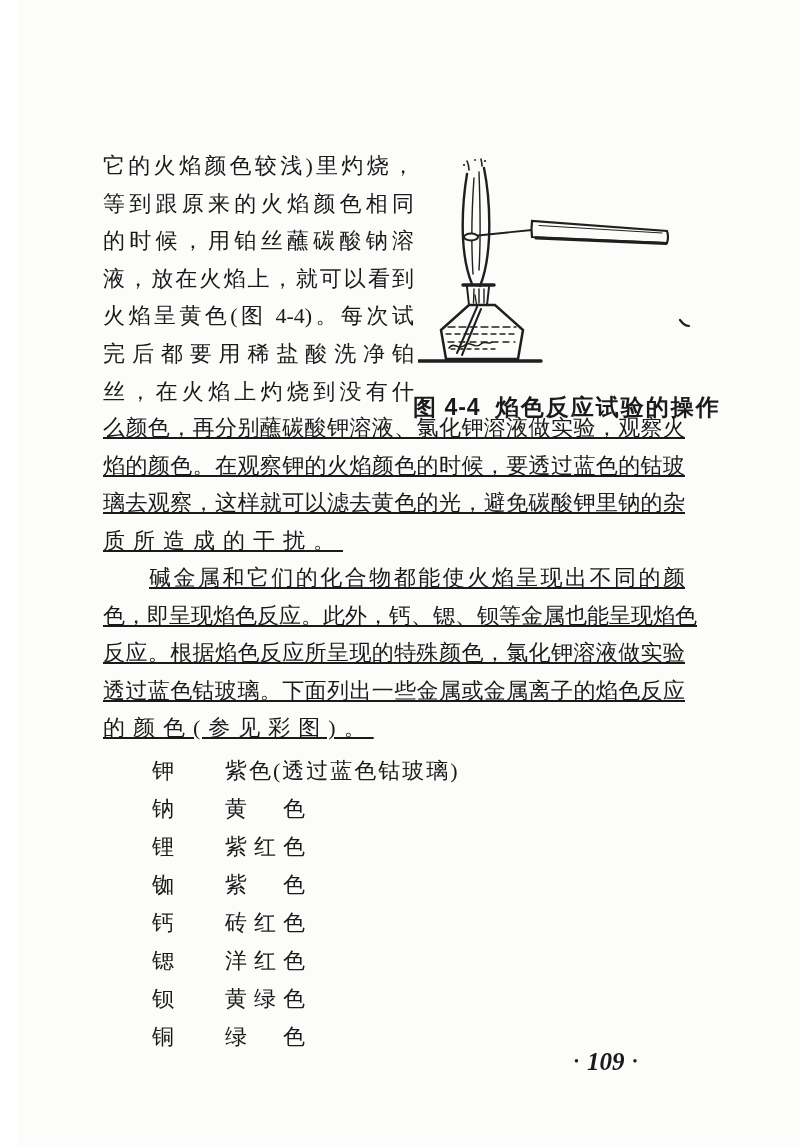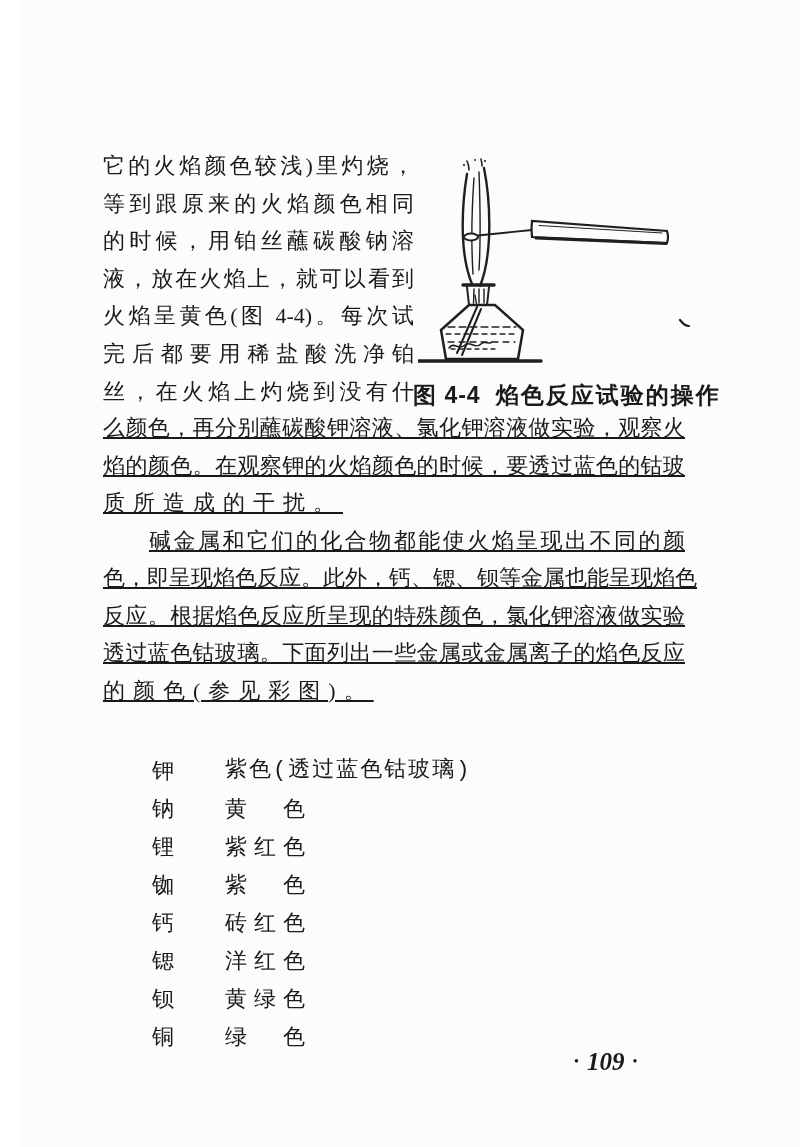--- a/index.html
+++ b/index.html
@@ -18,31 +18,31 @@
   .col-narrow { position:absolute; left:85px; top:147px; width:311px; }
   .col-narrow .tline { height:37.6px; line-height:37.6px; }
   .fullblock { position:absolute; left:85px; top:409px; width:582px;text-decoration:underline; }
   .tline.plain { text-align:right; text-align-last:left; letter-spacing:8px; }
   .tline.indent { text-indent:46px; }
 
   .figure { position:absolute; left:400px; top:158px; width:360px; height:212px; }
   .figure svg { width:100%; height:100%; display:block; }
 
   .caption {
-    position:absolute; left:395px; top:380px; height:30px; line-height:30px;
+    position:absolute; left:395px; top:392px; height:30px; line-height:30px;
     font-family:"Liberation Sans","DejaVu Sans",sans-serif;
     font-weight:700; font-size:23px; white-space:nowrap; letter-spacing:1px;text-align:right;
   }
   .caption .cap-text { margin-left:15px; letter-spacing:2px; }
 
   .metal-list { position:absolute; left:85px; top:752px; }
   .mrow { display:flex; height:38px; line-height:38px; font-size:22px; }
   .mrow .metal { margin-left:49px; width:73px; }
   .mrow .mcolor { letter-spacing:7px; }
-  .mrow.tight .mcolor { letter-spacing:2px;font-family:Liberation Mono, monospace; }
+  .mrow.tight .mcolor { letter-spacing:2px; }
 
   .pageno {
     position:absolute; left:556px; top:1047px; height:30px;
     display:flex; align-items:center; gap:8px;
     font-size:25px; font-style:italic; font-weight:700;
   }
   .pageno .dot { font-size:14px; font-style:normal; font-weight:400; line-height:30px; }
 </style>
 </head>
 <body>
@@ -102,20 +102,21 @@
     </svg>
   </div>
 
   <div class="caption">
     <span class="cap-label">图 4-4</span><span class="cap-text">焰色反应试验的操作</span>
   </div>
 
   <div class="fullblock">
     <div class="tline">么颜色，再分别蘸碳酸钾溶液、氯化钾溶液做实验，观察火</div>
     <div class="tline">焰的颜色。在观察钾的火焰颜色的时候，要透过蓝色的钴玻</div>
+    <div class="tline">璃去观察，这样就可以滤去黄色的光，避免碳酸钾里钠的杂</div>
     <div class="tline plain">质所造成的干扰。</div>
     <div class="tline indent">碱金属和它们的化合物都能使火焰呈现出不同的颜</div>
     <div class="tline">色，即呈现焰色反应。此外，钙、锶、钡等金属也能呈现焰色</div>
     <div class="tline">反应。根据焰色反应所呈现的特殊颜色，氯化钾溶液做实验</div>
     <div class="tline">透过蓝色钴玻璃。下面列出一些金属或金属离子的焰色反应</div>
     <div class="tline plain">的颜色(参见彩图)。</div>
   </div>
 
   <div class="metal-list">
     <div class="mrow tight">

